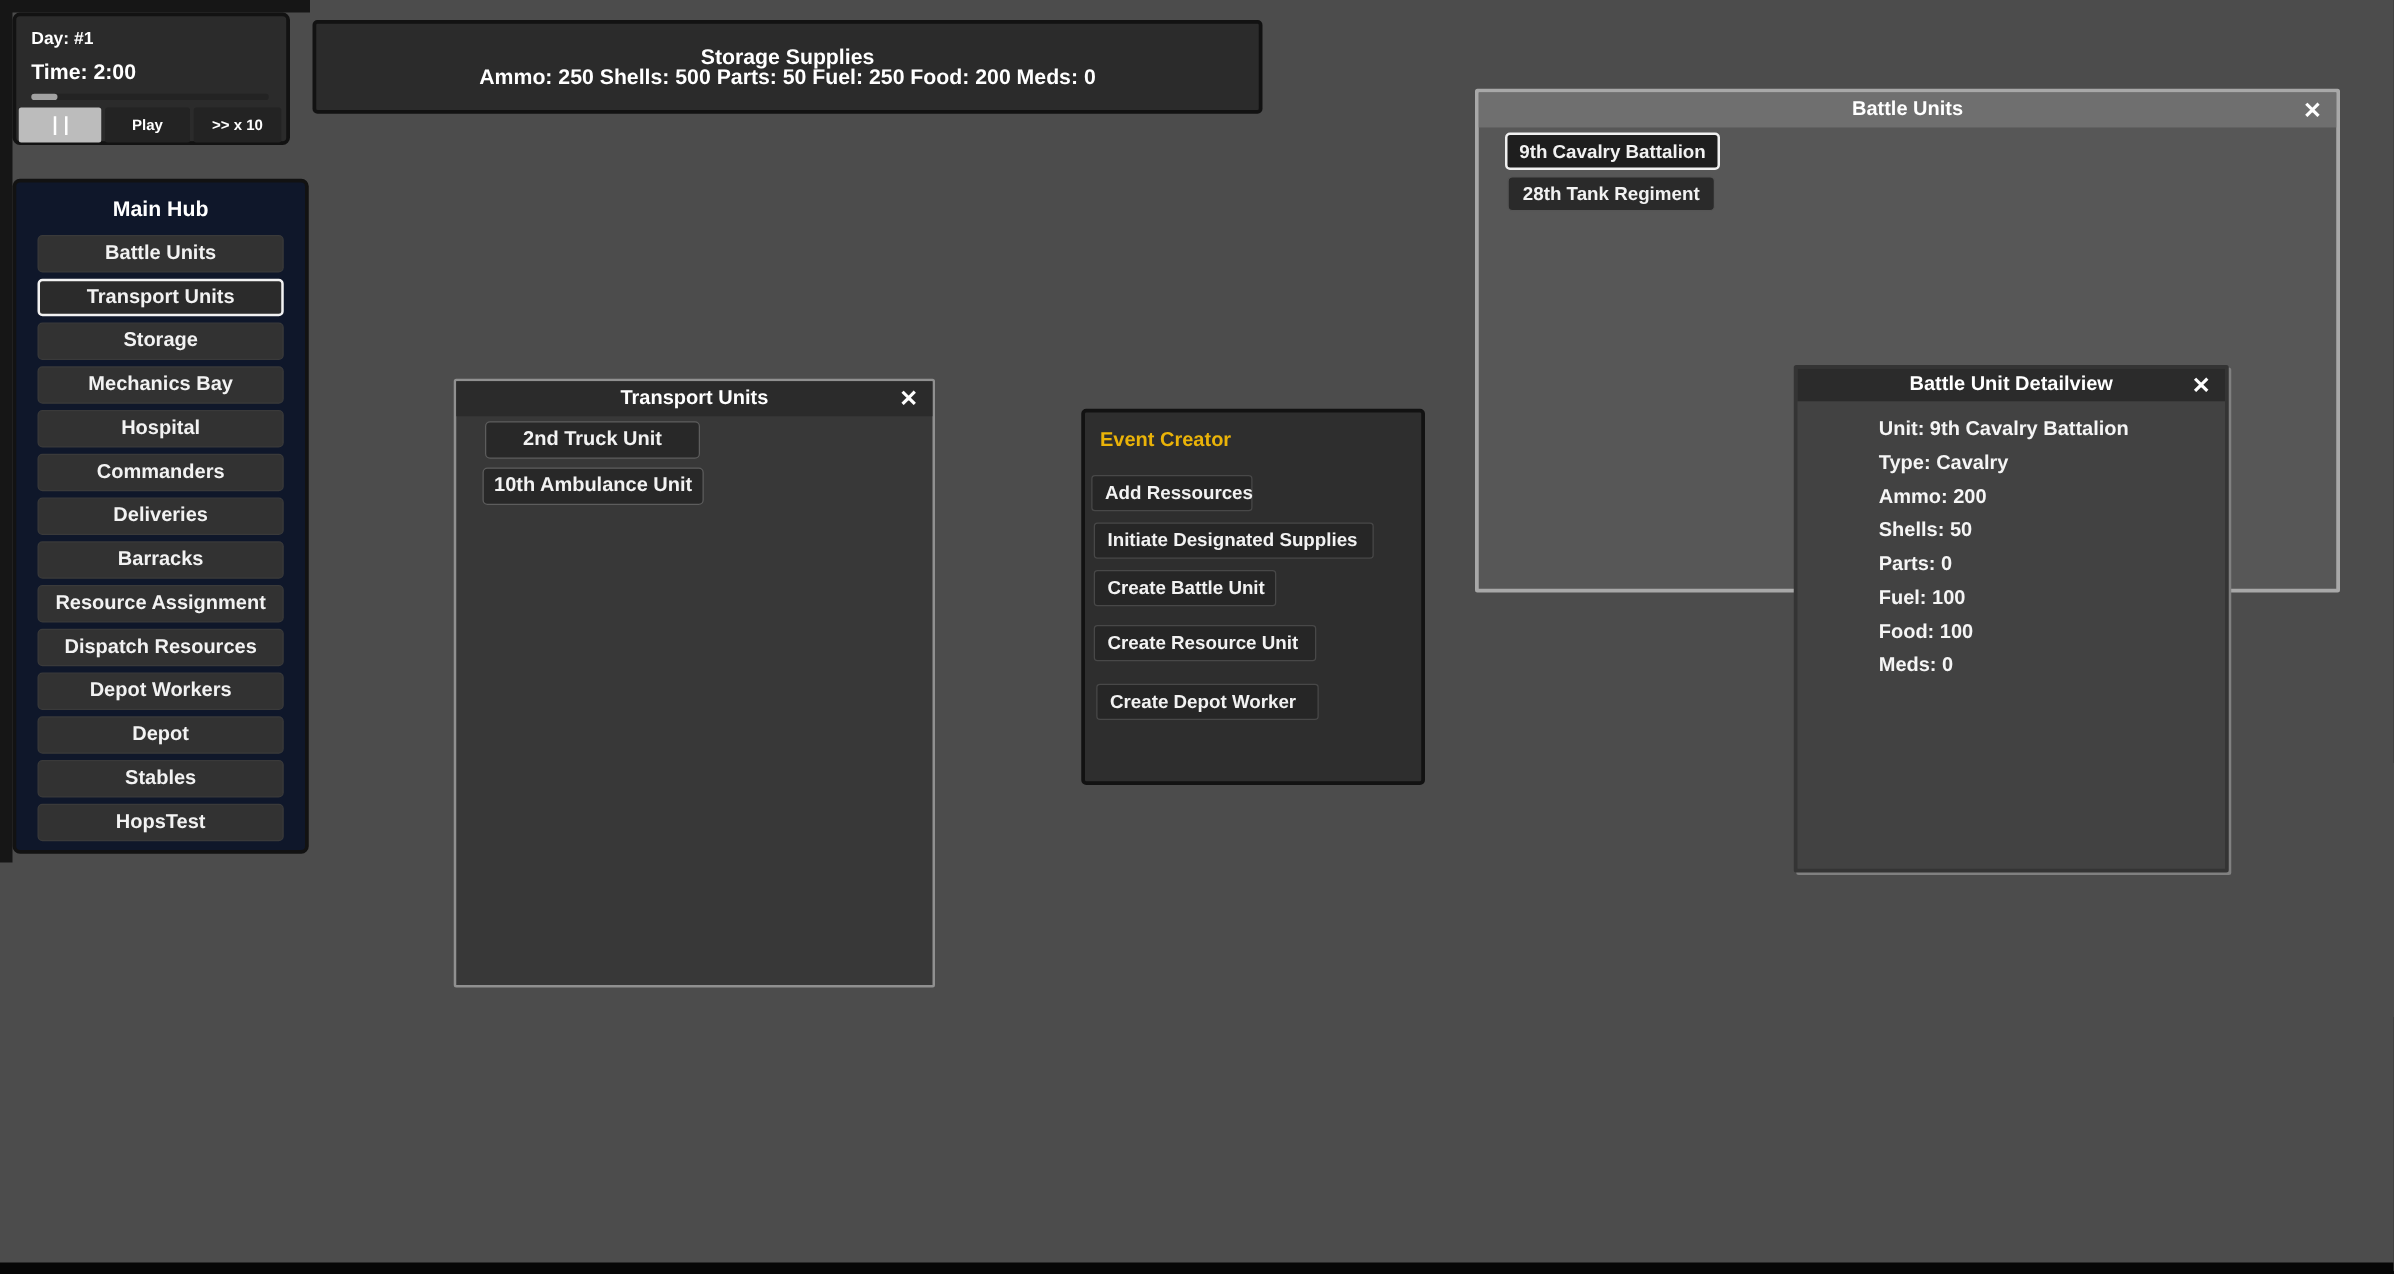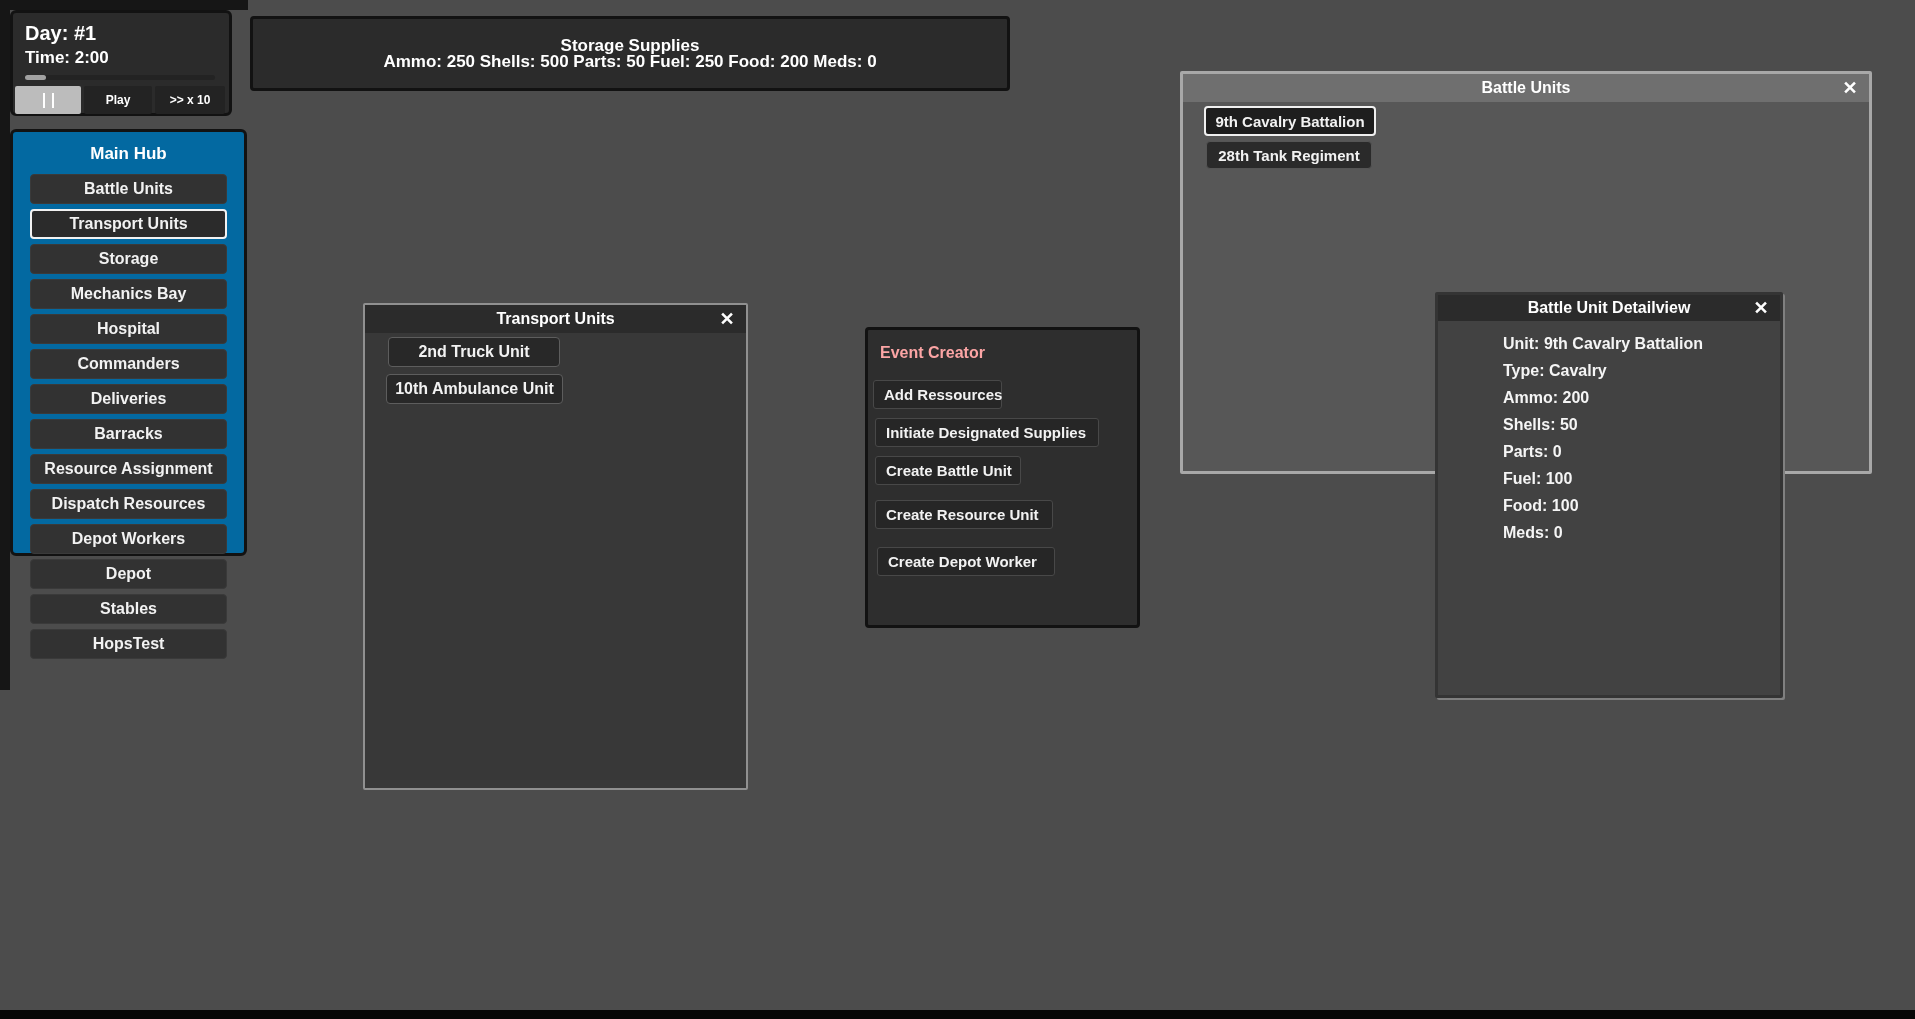--- a/index.html
+++ b/index.html
@@ -11,39 +11,39 @@
     color: #f2f2f2; font-weight: 700;
   }
   .edge-top { position: absolute; left: 0; top: 0; width: 248px; height: 10px; background: #161616; }
   .edge-left { position: absolute; left: 0; top: 0; width: 10px; height: 690px; background: #161616; }
   .edge-bottom { position: absolute; left: 0; top: 1010px; width: 1915px; height: 9px; background: #060606; }
 
   .panel { position: absolute; background: #2b2b2b; border: 3px solid #121212; border-radius: 6px; }
 
   
   .time-panel { left: 10px; top: 10px; width: 222px; height: 106px; }
-  .tp-day   { position: absolute; left: 12px; top: 9px;  font-size: 20px; color: #fff; }
+  .tp-day   { position: absolute; left: 12px; top: 9px;  font-size: 14px; color: #fff; }
   .tp-time  { position: absolute; left: 12px; top: 35px; font-size: 17px; color: #fff; }
   .tp-track { position: absolute; left: 12px; top: 62px; width: 190px; height: 5px; background: #232323; border-radius: 3px; }
   .tp-fill  { width: 21px; height: 5px; background: #a2a2a2; border-radius: 3px; }
   .tp-row   { position: absolute; left: 2px; top: 73px; display: flex; gap: 3px; }
   .tp-btn   { height: 28px; display: flex; align-items: center; justify-content: center;
               background: #232323; color: #fff; font-size: 12px; border-radius: 2px; cursor: pointer; }
   .tp-pause { width: 66px; background: #bcbcbc; gap: 7px; }
   .tp-pause i { display: block; width: 2px; height: 15px; background: #fff; }
   .tp-play  { width: 68px; }
   .tp-ffwd  { width: 70px; }
 
   
   .storage-panel { left: 250px; top: 16px; width: 760px; height: 75px; border-radius: 4px; }
   .sp-title { position: absolute; left: 0; top: 17px; width: 100%; text-align: center; font-size: 17px; color: #fff; }
   .sp-line  { position: absolute; left: 0; top: 33px; width: 100%; text-align: center; font-size: 17px; color: #fff; }
 
   
-  .sidebar { left: 10px; top: 129px; width: 237px; height: 427px; background: #0369a1; }
+  .sidebar { left: 10px; top: 143px; width: 237px; height: 540px; background: #0f172a; }
   .sb-title { margin-top: 12px; text-align: center; font-size: 17px; color: #fff; }
   .sb-list { display: flex; flex-direction: column; gap: 5px; margin: 10px 17px 0 17px; }
   .sb-btn { height: 30px; background: #323232; border: 1px solid #3a3a3a; border-radius: 4px;
             display: flex; align-items: center; justify-content: center;
             font-size: 16px; color: #f2f2f2; cursor: pointer; }
   .sb-btn.selected { background: #2b2b2b; border: 2px solid #f2f2f2; }
 
   
   .win { position: absolute; border-radius: 2px; }
   .win-titlebar { height: 28px; background: #2b2b2b; position: relative;
@@ -73,21 +73,21 @@
 
   
   .detail-win { left: 1435px; top: 292px; width: 348px; height: 406px;
                 background: #424242; border: 3px solid #343434; box-shadow: 2px 2px 0 0 #808080; }
   .detail-win .win-titlebar { height: 26px; }
   .detail-win .win-body { height: calc(100% - 26px); }
   .dv-lines { position: absolute; left: 65px; top: 9px; font-size: 16px; line-height: 27px; color: #f5f5f5; }
 
   
   .event-panel { left: 865px; top: 327px; width: 275px; height: 301px; background: #2e2e2e; border-radius: 4px; }
-  .ec-title { position: absolute; left: 12px; top: 14px; font-size: 16px; color: #fca5a5; }
+  .ec-title { position: absolute; left: 12px; top: 14px; font-size: 16px; color: #eab308; }
   .ec-btn { position: absolute; height: 29px; padding: 0 10px; display: flex; align-items: center;
             background: #262626; border: 1px solid #484848; border-radius: 3px;
             font-size: 15px; color: #f2f2f2; cursor: pointer; white-space: nowrap; }
   .ec-b0 { left: 5px;  top: 50px;  width: 129px; }
   .ec-b1 { left: 7px;  top: 88px;  width: 224px; }
   .ec-b2 { left: 7px;  top: 126px; width: 146px; }
   .ec-b3 { left: 7px;  top: 170px; width: 178px; }
   .ec-b4 { left: 9px;  top: 217px; width: 178px; }
 </style>
 </head>

